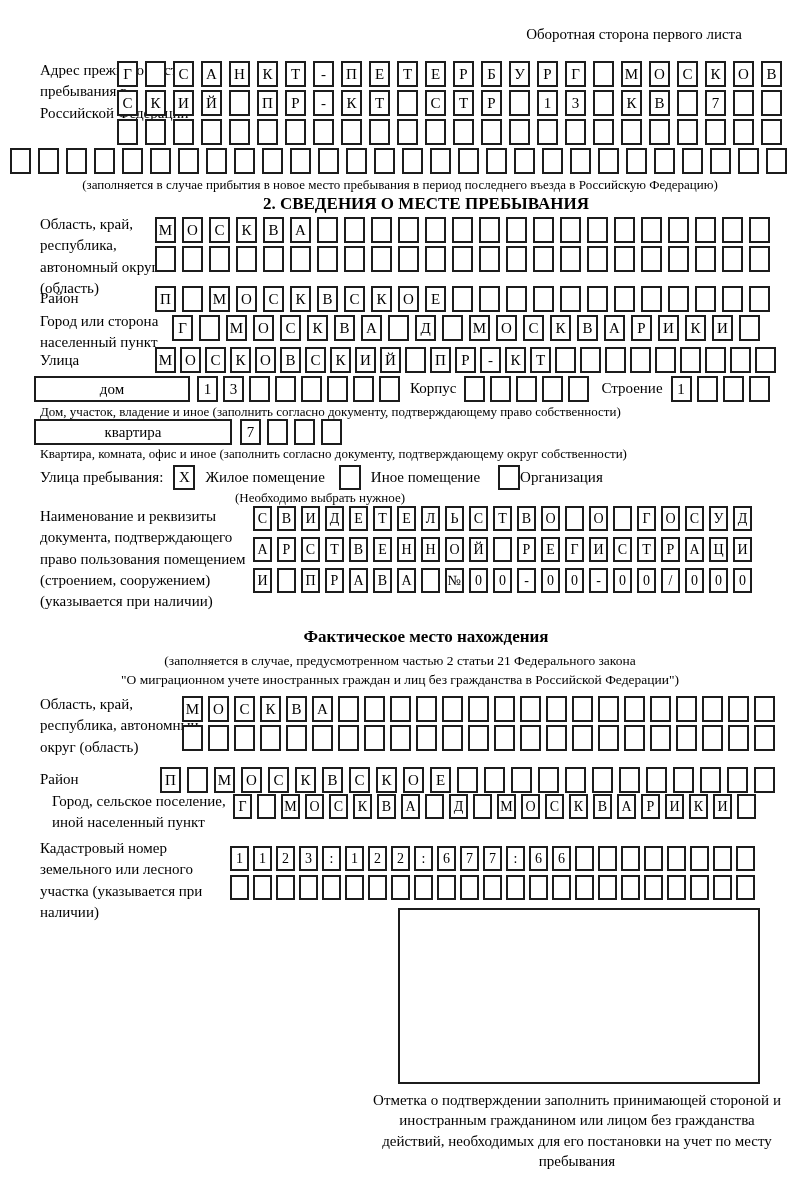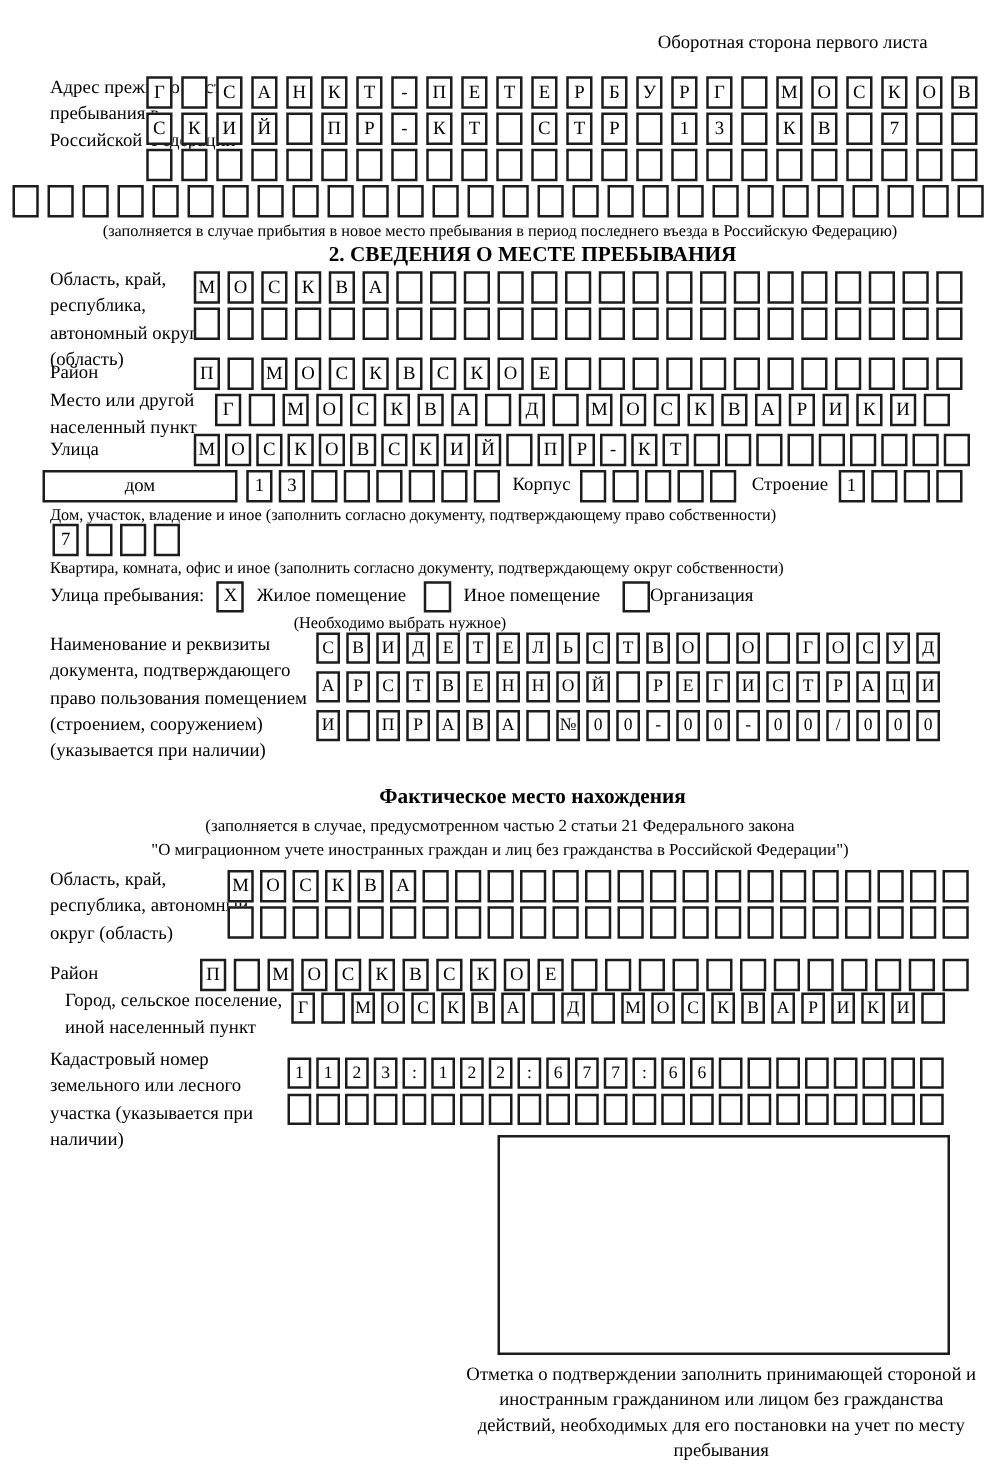--- a/index.html
+++ b/index.html
@@ -223,21 +223,21 @@
     <div class="cell"></div>
     <div class="cell"></div>
     <div class="cell"></div>
     <div class="cell"></div>
     <div class="cell"></div>
     <div class="cell"></div>
     <div class="cell"></div>
     <div class="cell"></div>
   </div>
 
-<div class="abs label" style="left:40px;top:311px;width:190px;">Место или другой населенный пункт</div>
+<div class="abs label" style="left:40px;top:311px;width:190px;">Город или сторона населенный пункт</div>
 <div class="abs cellrow" style="left:172px;top:315px;">
     <div class="cell">Г</div>
     <div class="cell"></div>
     <div class="cell">М</div>
     <div class="cell">О</div>
     <div class="cell">С</div>
     <div class="cell">К</div>
     <div class="cell">В</div>
     <div class="cell">А</div>
     <div class="cell"></div>
@@ -309,20 +309,21 @@
   <div class="cellrow g5">
       <div class="cell">1</div>
       <div class="cell"></div>
       <div class="cell"></div>
       <div class="cell"></div>
     </div>
 </div>
 <div class="abs note" style="left:40px;top:404px;">Дом, участок, владение и иное (заполнить согласно документу, подтверждающему право собственности)</div>
 
 <div class="abs hflex" style="left:34px;top:419px;">
+  <div class="bigbox" style="width:198px;">квартира</div>
   <div class="cellrow" style="margin-left:8px;">
       <div class="cell">7</div>
       <div class="cell"></div>
       <div class="cell"></div>
       <div class="cell"></div>
     </div>
 </div>
 <div class="abs note" style="left:40px;top:446px;">Квартира, комната, офис и иное (заполнить согласно документу, подтверждающему округ собственности)</div>
 
 <div class="abs hflex" style="left:40px;top:465px;">

